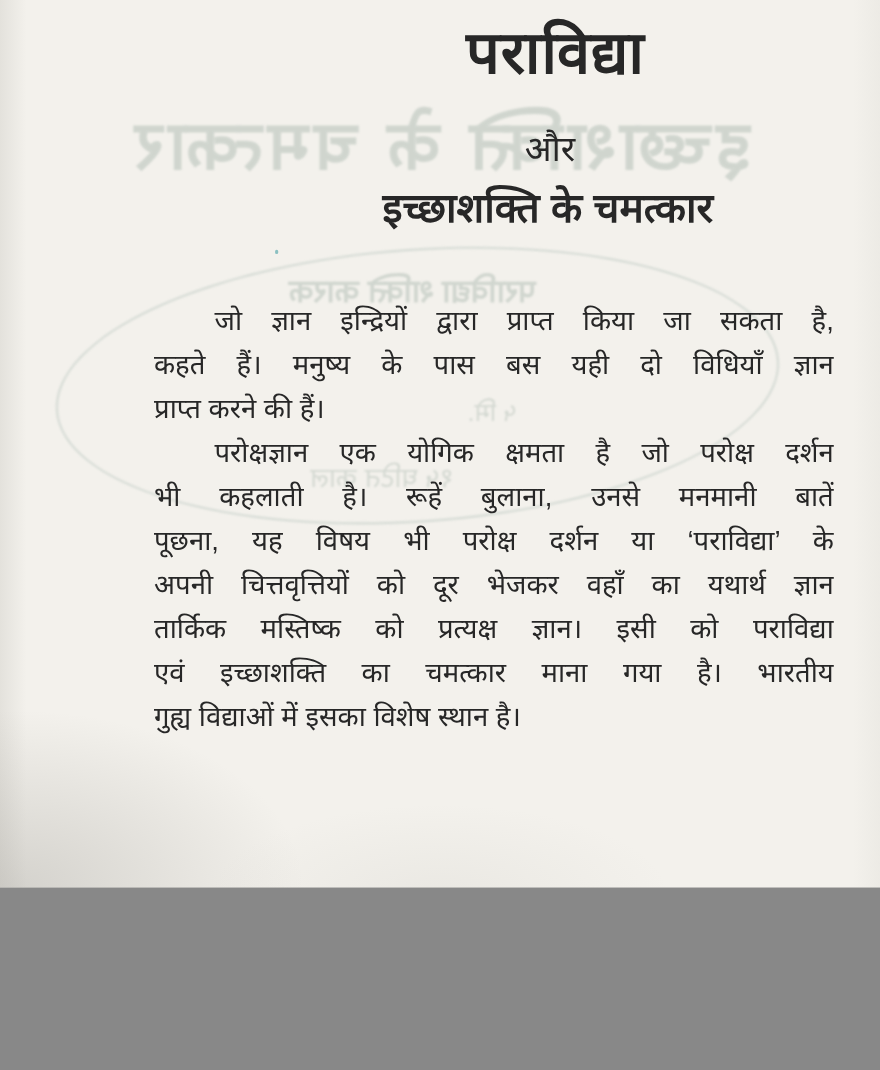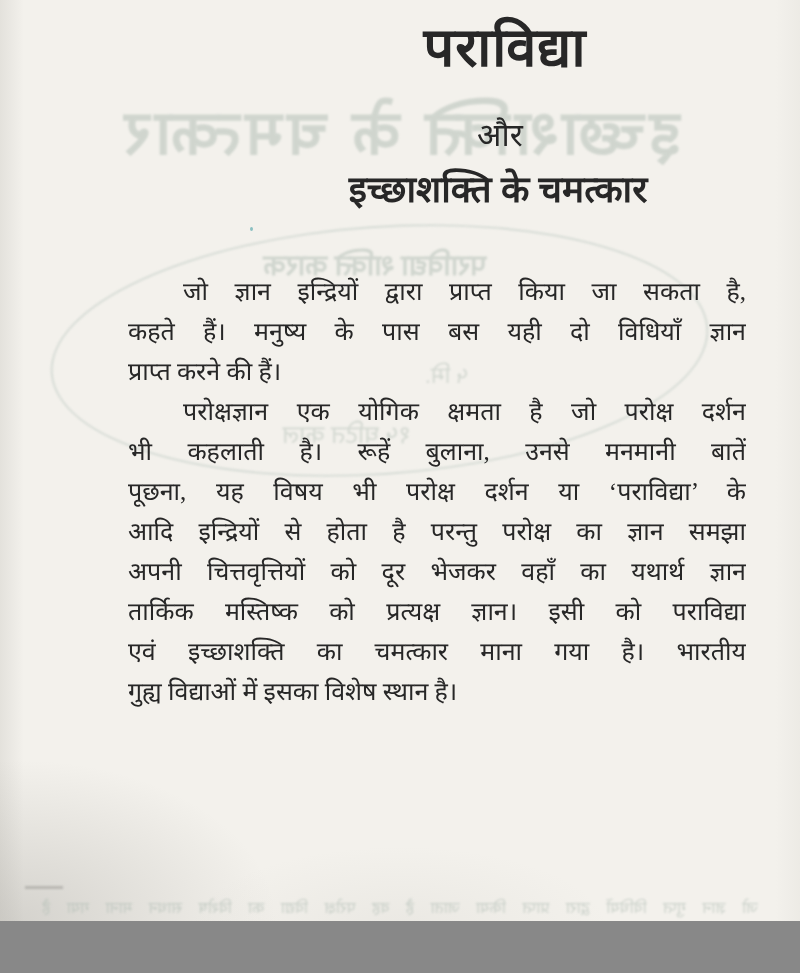--- a/index.html
+++ b/index.html
@@ -4,24 +4,24 @@
 <style>
   :root{
     --paper:#f3f1ec;
     --ink:#272727;
     --ghost:#aebbb2;
     --stamp:#9fb3ab;
   }
   html,body{margin:0;padding:0;background:#888;}
   .page{
     position:relative;
-    width:800px;height:921px;
+    width:800px;height:807px;
     margin:0 auto;
     overflow:hidden;
-    font-family:Liberation Serif, serif;
+    font-family:Liberation Sans, sans-serif;
     background:
       radial-gradient(420px 260px at 2% 100%, rgba(148,146,140,0.32), rgba(148,146,140,0) 62%),
       radial-gradient(300px 120px at 50% 101%, rgba(170,168,160,0.12), rgba(170,168,160,0) 70%),
       linear-gradient(90deg, rgba(165,163,156,0.20), rgba(165,163,156,0) 3%),
       linear-gradient(270deg, rgba(180,178,170,0.10), rgba(180,178,170,0) 3%),
       var(--paper);
     color:var(--ink);
   }
 
   
@@ -91,21 +91,21 @@
     transform:translateX(100px);
     font-size:32px;
   }
   .subtitle{
     position:absolute;top:162px;left:0;width:800px;
     text-align:center;
     transform:translateX(98px);
     font-size:37px;font-weight:bold;
   }
   .body-text{
-    position:absolute;top:272px;left:128px;width:618px;
+    position:absolute;top:272px;left:140px;width:618px;
     font-size:25px;
   }
   .para{margin:0;}
   .para + .para{}
   .line{
     height:40px;line-height:40px;
     overflow:hidden;
     text-align:justify;
     text-align-last:justify;
   }
@@ -136,21 +136,20 @@
     <div class="body-text">
         <div class="para">
           <div class="line first">जो ज्ञान इन्द्रियों द्वारा प्राप्त किया जा सकता है,</div>
           <div class="line">कहते हैं। मनुष्य के पास बस यही दो विधियाँ ज्ञान</div>
           <div class="line last">प्राप्त करने की हैं।</div>
         </div>
         <div class="para">
           <div class="line first">परोक्षज्ञान एक योगिक क्षमता है जो परोक्ष दर्शन</div>
           <div class="line">भी कहलाती है। रूहें बुलाना, उनसे मनमानी बातें</div>
           <div class="line">पूछना, यह विषय भी परोक्ष दर्शन या ‘पराविद्या’ के</div>
-          <div class="line">आदि इन्द्रियों से होता है परन्तु परोक्ष का ज्ञान समझा</div>
           <div class="line">अपनी चित्तवृत्तियों को दूर भेजकर वहाँ का यथार्थ ज्ञान</div>
           <div class="line">तार्किक मस्तिष्क को प्रत्यक्ष ज्ञान। इसी को पराविद्या</div>
           <div class="line">एवं इच्छाशक्ति का चमत्कार माना गया है। भारतीय</div>
           <div class="line last">गुह्य विद्याओं में इसका विशेष स्थान है।</div>
         </div>
       </div>
   </div>
 
 </div>
 

